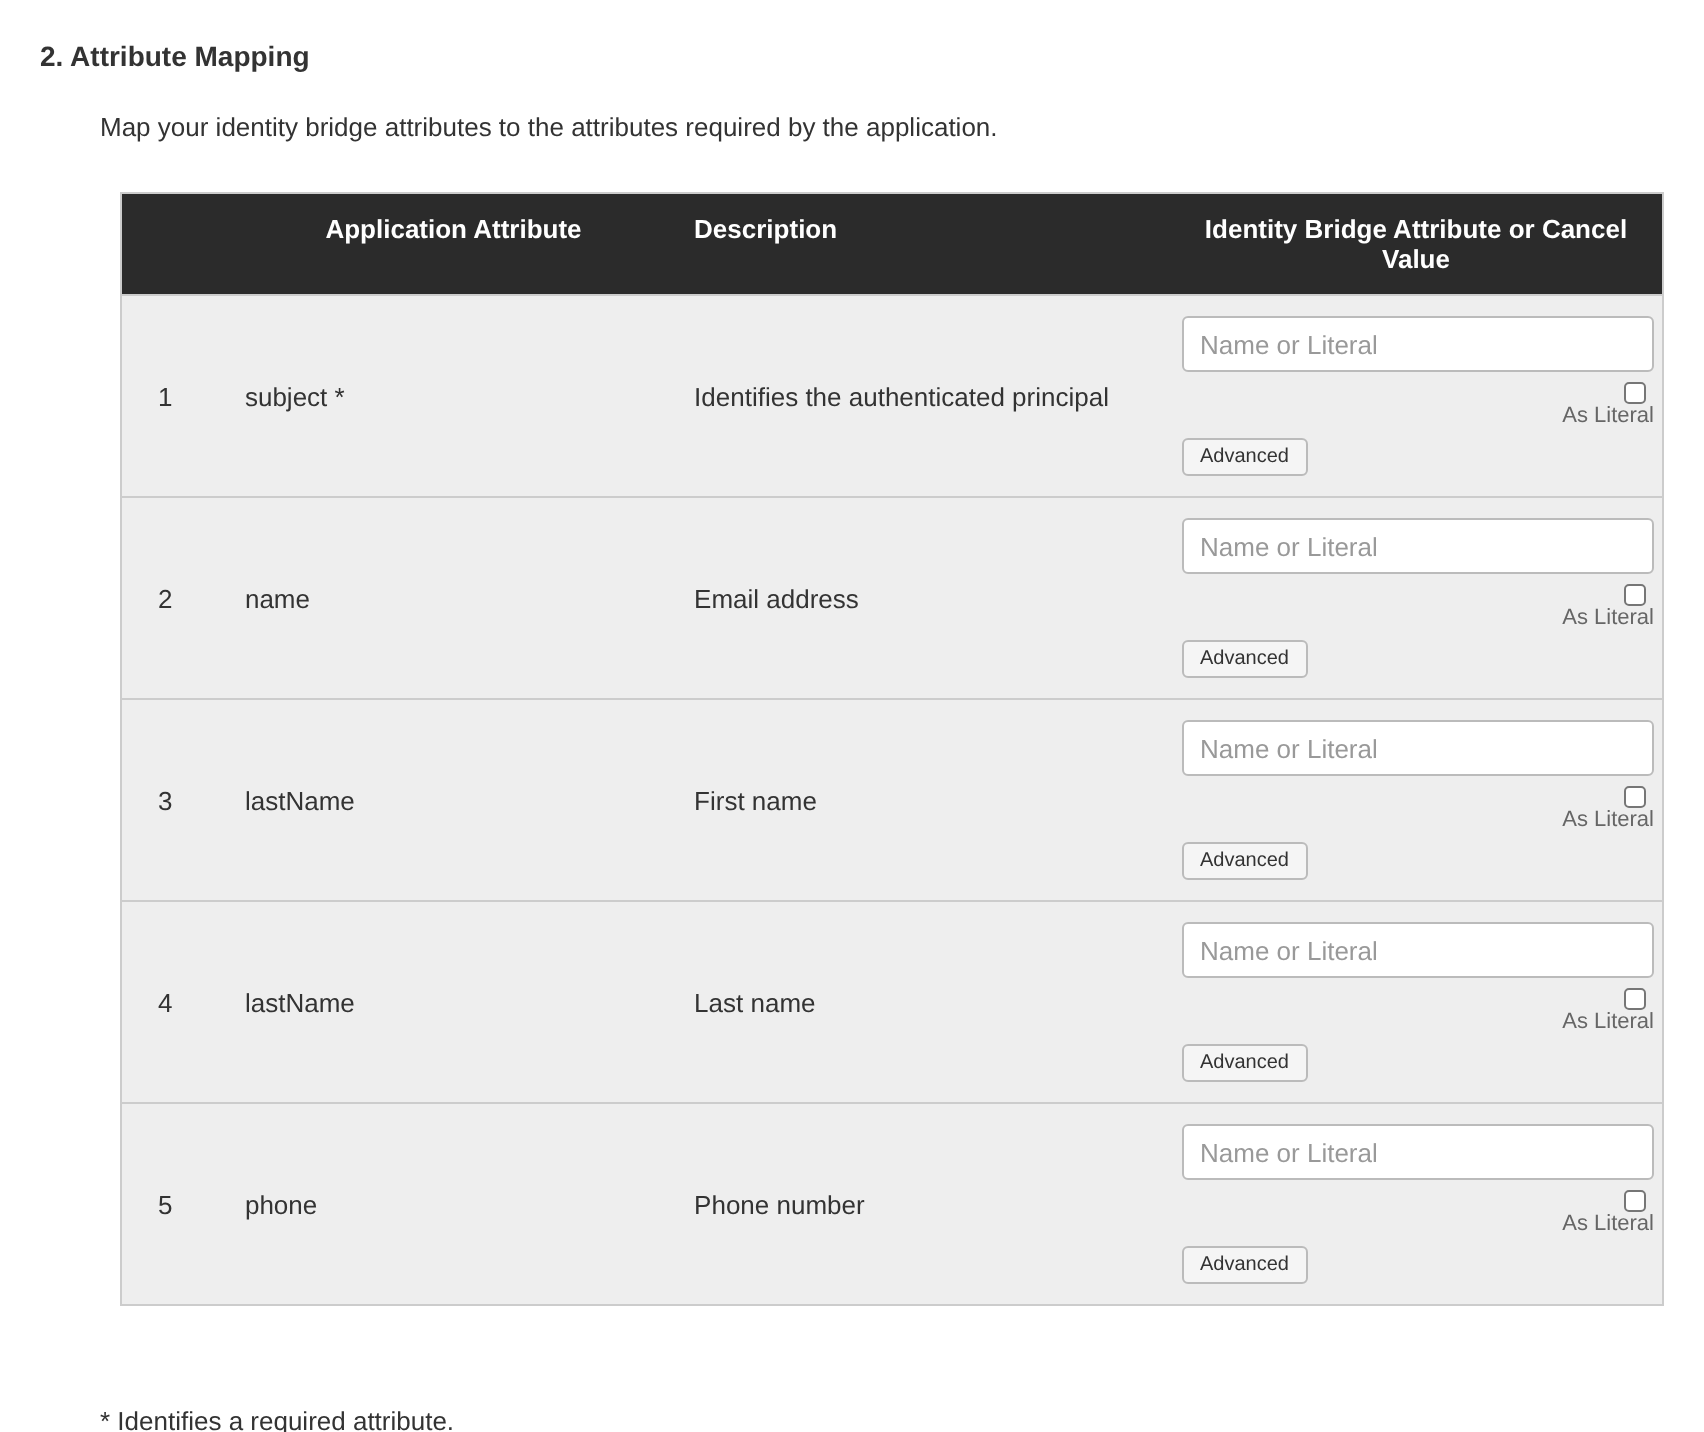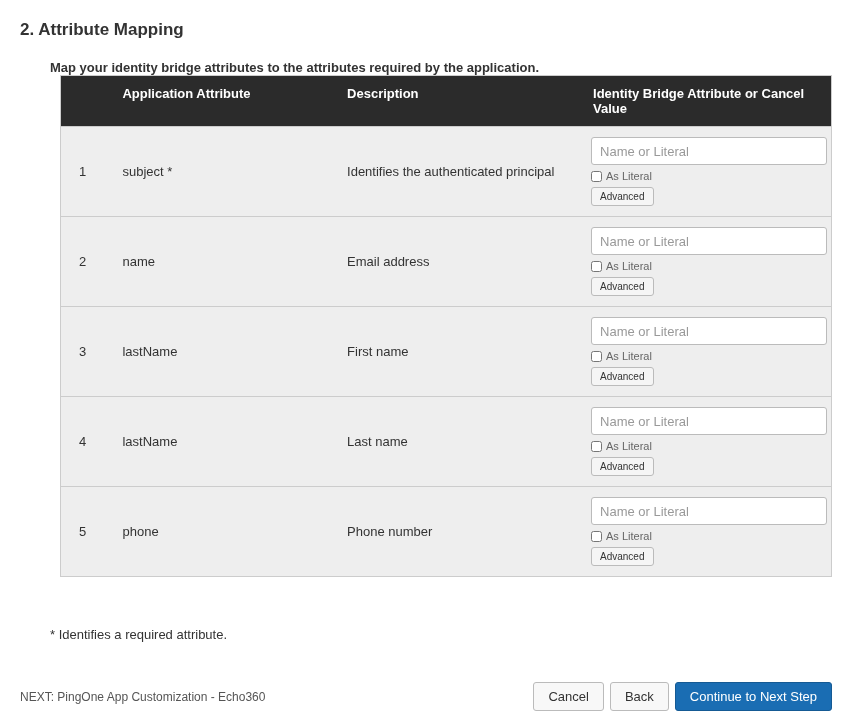--- a/index.html
+++ b/index.html
@@ -10,43 +10,44 @@
     body {
       font-family: Arial, Helvetica, sans-serif;
       font-size: 13px;
       color: #333;
       background: #fff;
       padding: 20px;
       width: 852px;
     }
     .section-title {
       font-weight: bold;
-      font-size: 17px;
+      font-size: 14px;
       margin-bottom: 20px;
     }
     .description {
-      font-weight: bold;
+      font-weight: normal;
       font-size: 13px;
       margin-left: 30px;
+      margin-bottom: 25px;
     }
     .table-wrap {
       margin-left: 40px;
       margin-right: 0;
       border: 1px solid #ccc;
     }
     table {
       width: 100%;
       border-collapse: collapse;
     }
     thead {
       background: #2b2b2b;
       color: #fff;
     }
     thead th {
-      text-align: left;
+      text-align: center;
       font-weight: bold;
       font-size: 13px;
       padding: 10px 8px;
       vertical-align: top;
     }
     thead th.col-num {
       width: 50px;
     }
     thead th.col-attr {
       width: 210px;
@@ -88,20 +89,21 @@
     }
     .idb-input::placeholder {
       color: #999;
     }
     .as-literal-row {
       font-size: 11px;
       color: #666;
       margin-bottom: 5px;
       display: flex;
       align-items: flex-end;
+      flex-direction: column;
     }
     .as-literal-row input[type=checkbox] {
       margin-right: 4px;
       vertical-align: middle;
       width: 11px;
       height: 11px;
     }
     .advanced-btn {
       font-size: 10px;
       padding: 3px 8px;

